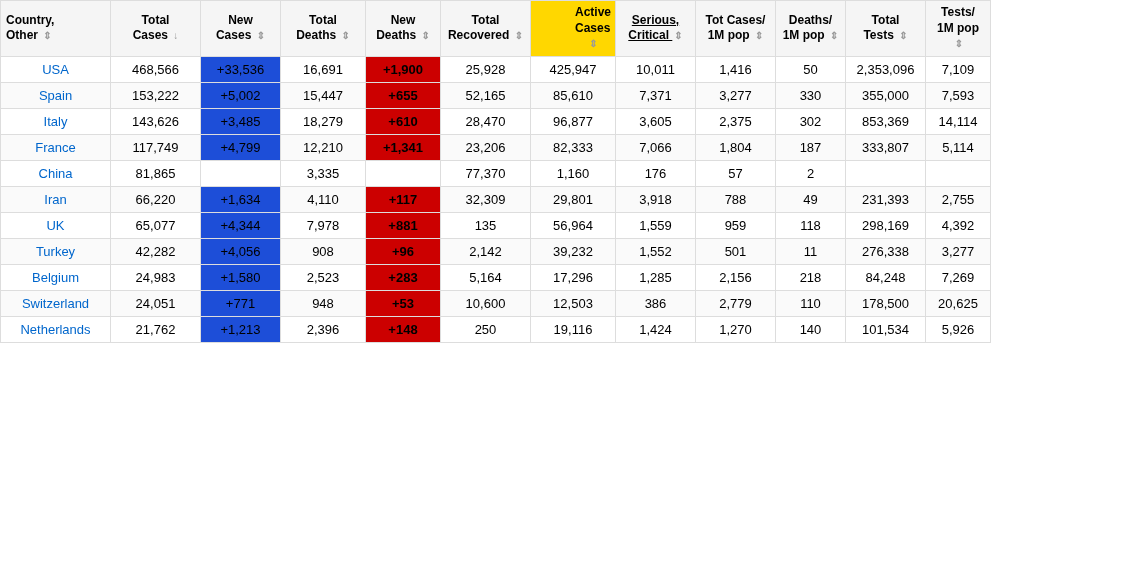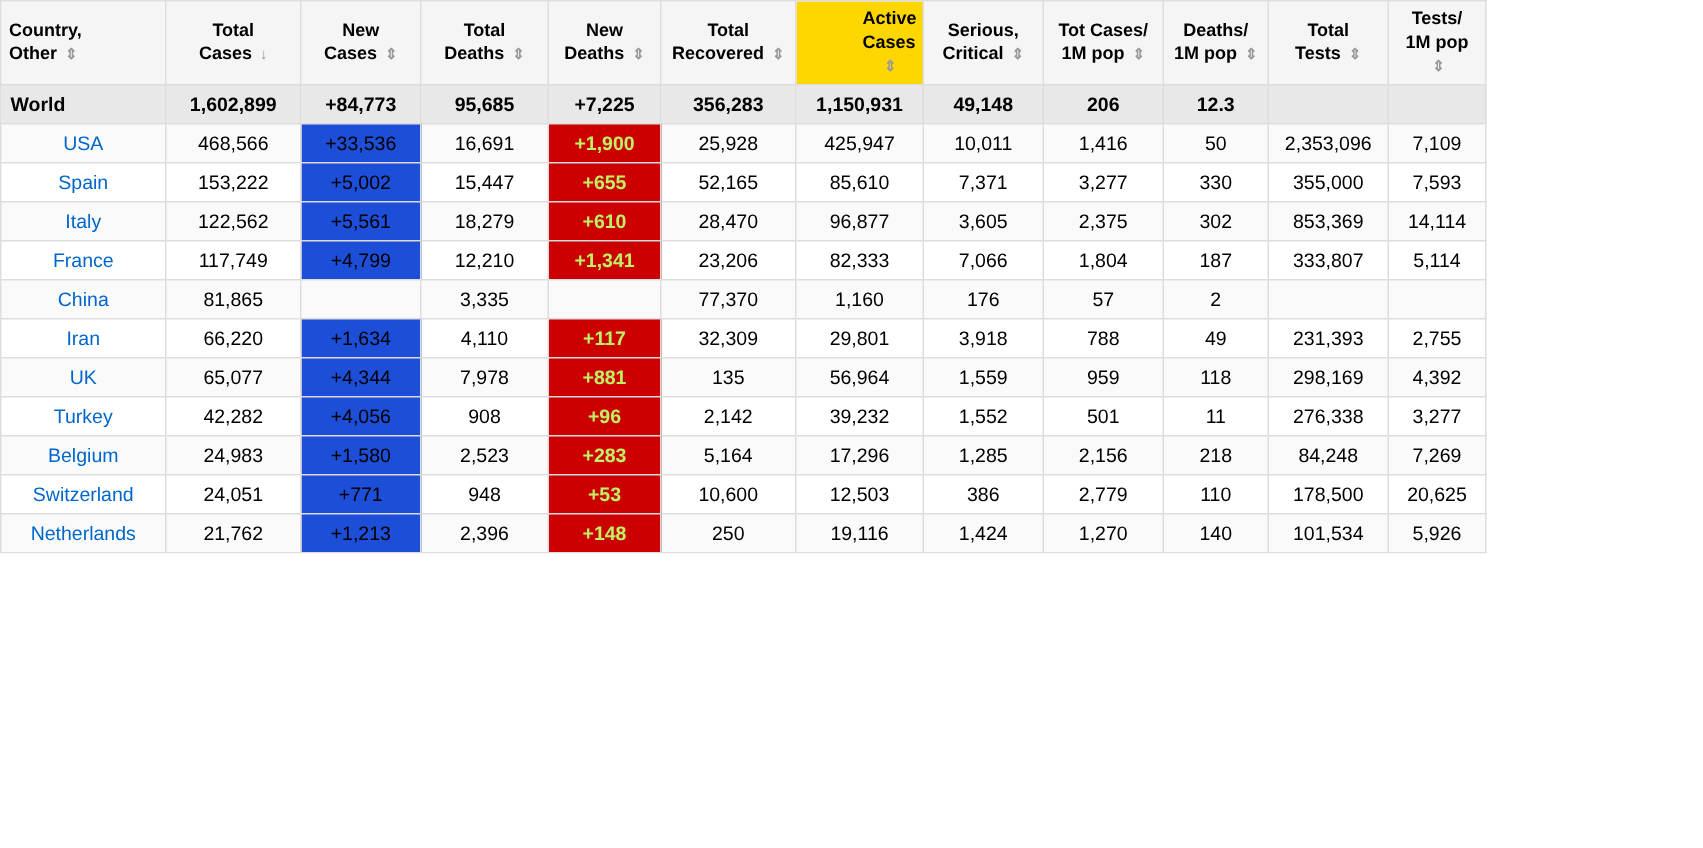--- a/index.html
+++ b/index.html
@@ -53,31 +53,31 @@
     }
     td.country-name a {
       color: #0066cc;
       text-decoration: none;
     }
     td.new-cases-yellow {
       background: #1d4ed8;
     }
     td.new-deaths-red {
       background: #cc0000;
-      color: #bef264;
+      color: #000000;
       font-weight: bold;
     }
     .col-country { width: 110px; }
     .col-total-cases { width: 90px; }
     .col-new-cases { width: 80px; }
     .col-total-deaths { width: 85px; }
     .col-new-deaths { width: 75px; }
     .col-total-recovered { width: 90px; }
     .col-active-cases { width: 85px; padding-left: 44px; }
-    .col-serious { width: 80px; }
+    .col-serious { width: 80px; text-decoration: underline; }
     .col-cases-per-m { width: 80px; }
     .col-deaths-per-m { width: 70px; }
     .col-total-tests { width: 80px; }
     .col-tests-per-m { width: 65px; }
     th.active-cases-header {
       background: #ffd700;
     }
   </style>
 </head>
 <body>
@@ -93,34 +93,20 @@
       <th class="col-total-recovered">Total<br>Recovered <span class="sort-icon">⇕</span></th>
       <th class="col-active-cases active-cases-header">Active<br>Cases <span class="sort-icon">⇕</span></th>
       <th class="col-serious">Serious,<br>Critical <span class="sort-icon">⇕</span></th>
       <th class="col-cases-per-m">Tot Cases/<br>1M pop <span class="sort-icon">⇕</span></th>
       <th class="col-deaths-per-m">Deaths/<br>1M pop <span class="sort-icon">⇕</span></th>
       <th class="col-total-tests">Total<br>Tests <span class="sort-icon">⇕</span></th>
       <th class="col-tests-per-m">Tests/<br>1M pop <span class="sort-icon">⇕</span></th>
     </tr>
   </thead>
   <tbody id="table-body">
-  <tr class="world-row">
-  <td class="country-name">World</td>
-  <td>1,602,899</td>
-  <td class="new-cases-yellow">+84,773</td>
-  <td>95,685</td>
-  <td>+7,225</td>
-  <td>356,283</td>
-  <td>1,150,931</td>
-  <td>49,148</td>
-  <td>206</td>
-  <td>12.3</td>
-  <td></td>
-  <td></td>
-</tr>
       <tr>
     <td class="country-name"><a href="#">USA</a></td>
     <td>468,566</td>
     <td class="new-cases-yellow">+33,536</td>
     <td>16,691</td>
     <td class="new-deaths-red">+1,900</td>
     <td>25,928</td>
     <td>425,947</td>
     <td>10,011</td>
     <td>1,416</td>
@@ -137,22 +123,22 @@
     <td>52,165</td>
     <td>85,610</td>
     <td>7,371</td>
     <td>3,277</td>
     <td>330</td>
     <td>355,000</td>
     <td>7,593</td>
   </tr>
       <tr>
     <td class="country-name"><a href="#">Italy</a></td>
-    <td>122,562</td>
-    <td class="new-cases-yellow">+5,561</td>
+    <td>143,626</td>
+    <td class="new-cases-yellow">+3,485</td>
     <td>18,279</td>
     <td class="new-deaths-red">+610</td>
     <td>28,470</td>
     <td>96,877</td>
     <td>3,605</td>
     <td>2,375</td>
     <td>302</td>
     <td>853,369</td>
     <td>14,114</td>
   </tr>

